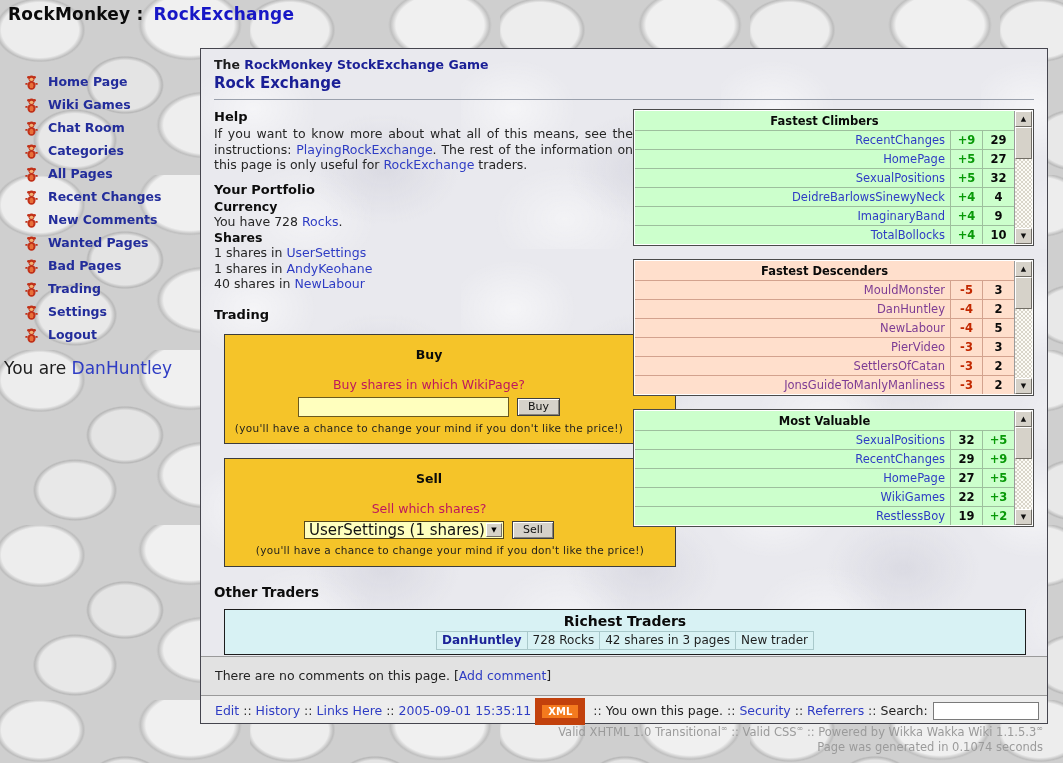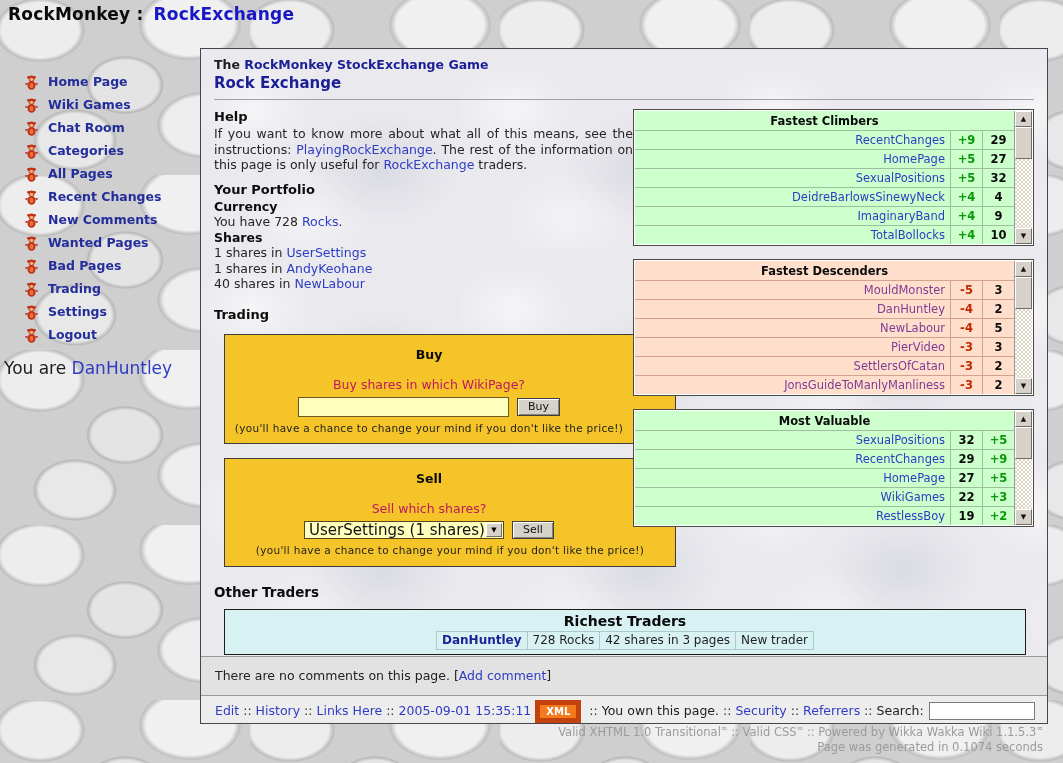--- a/index.html
+++ b/index.html
@@ -91,21 +91,21 @@
   .richest{width:802px;margin-left:10px;background:#d8f2f4;border:1px solid #1c1c1c;padding:2px 0 4px;box-sizing:border-box;}
   .r-head{text-align:center;font-weight:bold;font-size:14px;color:#0a0a0a;margin:1px 0 2px;}
   .r-table{margin:0 auto;border-collapse:collapse;font-size:12px;color:#1e1e1e;}
   .r-table td{border:1px solid #a9c9cb;padding:0 5px;height:17px;white-space:nowrap;}
   .r-table td.trader{font-weight:bold;}
   .r-table td.trader a{color:#1c2399;text-decoration:none;}
   
   #comment-strip{height:39px;background:#e2e2e2;border-top:1px solid #9a9a9a;box-sizing:border-box;padding:11px 0 0 14px;font-size:12.5px;color:#222;}
   #footer-bar{height:28px;background:#ededed;border-top:1px solid #9a9a9a;box-sizing:border-box;padding:6px 0 0 14px;font-size:12.5px;color:#222;white-space:nowrap;}
   .f-sep{color:#333;}
-  .xml-badge{background:#f47a1e;color:#fff;font-weight:bold;font-size:10px;padding:1px 6px;border:5px solid #c2410c;margin:0 4px;cursor:pointer;}
+  .xml-badge{background:#f47a1e;color:#fff;font-weight:bold;font-size:10px;padding:1px 6px;border:7px solid #c2410c;margin:0 4px;cursor:pointer;}
   .f-search{width:100px;height:14px;border:1px solid #7a7a7a;background:#fff;margin-left:5px;vertical-align:middle;font-size:11px;}
   
   #credits{position:absolute;right:20px;top:721px;text-align:right;font-size:11.5px;color:#9b9b9b;line-height:15px;}
   #credits sup{font-size:8px;}
 </style>
 </head>
 <body>
 
 <div id="site-header">
   <span>RockMonkey :</span>

